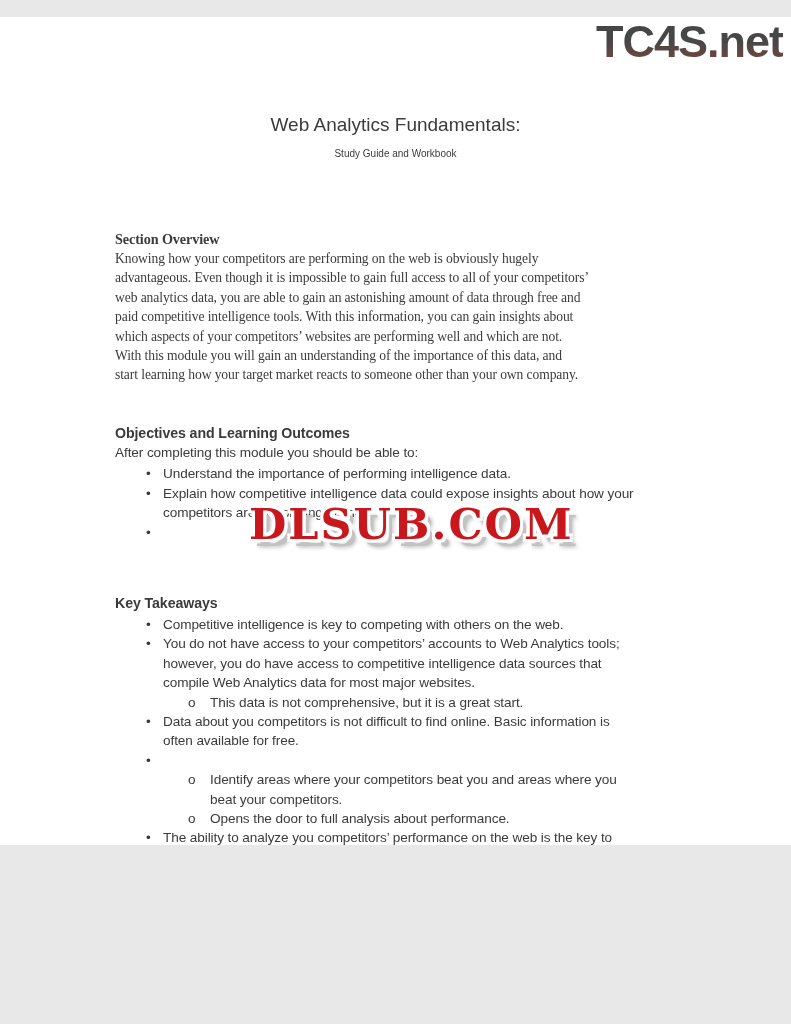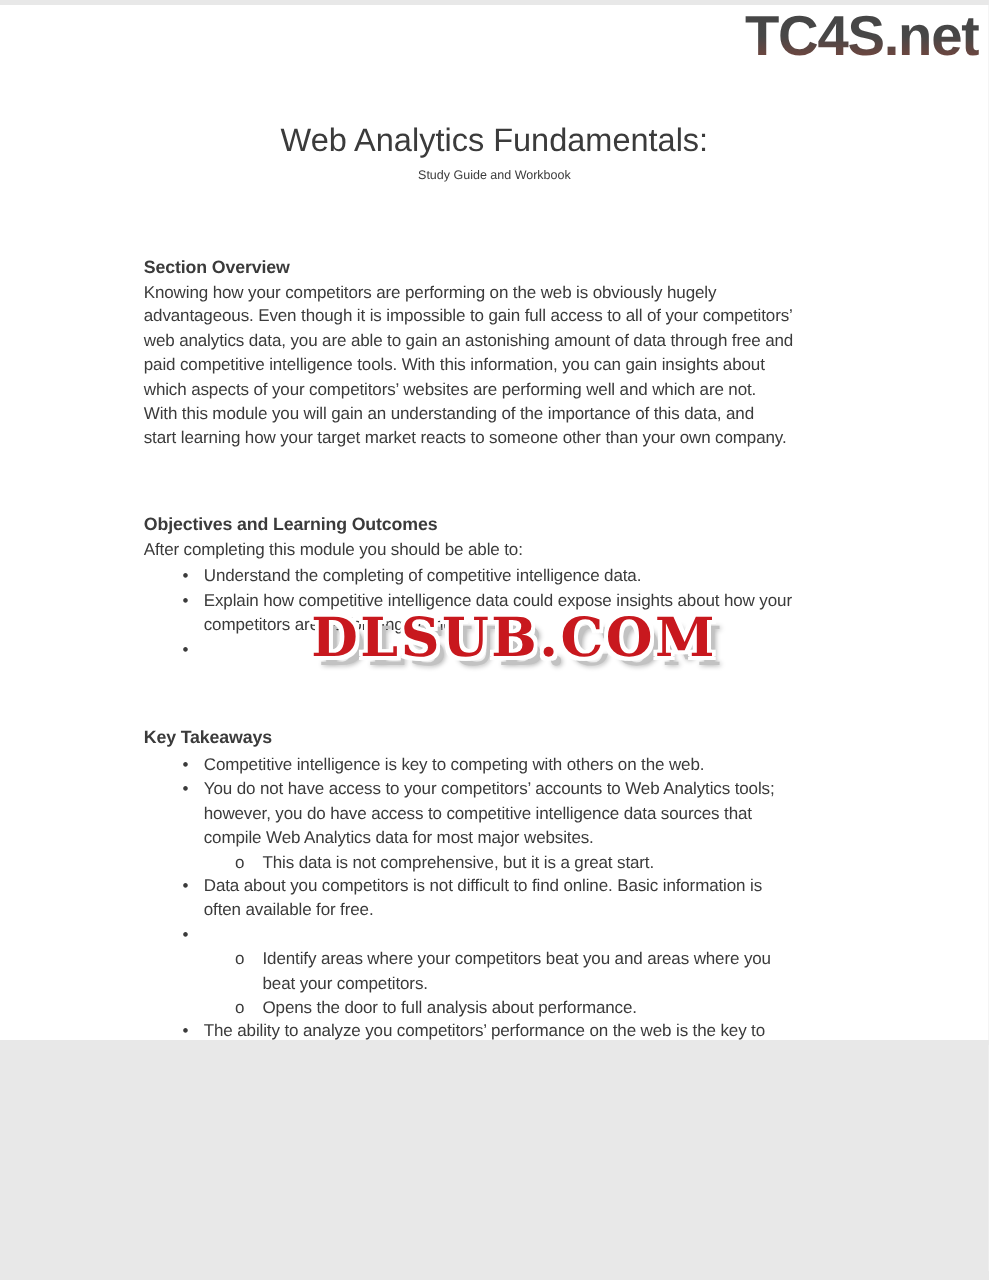--- a/index.html
+++ b/index.html
@@ -1,33 +1,33 @@
 <!DOCTYPE html>
 <html><head>
 <meta charset="utf-8">
 <style>
   html,body{margin:0;padding:0;background:#e8e8e8;}
   .page{
-    position:relative;width:791px;height:828px;margin:4px auto;background:#ffffff;
+    position:relative;width:791px;height:828px;margin:17px auto;background:#ffffff;
     font-family:"Liberation Sans",sans-serif;color:#3b3b3b;overflow:hidden;
   }
   
   .wm-top{
     position:absolute;top:0px;right:8px;
     font-size:45px;font-weight:bold;letter-spacing:-1px;line-height:50px;
     background:linear-gradient(180deg,#454545 0%,#474747 50%,#6d463f 82%,#8d5a50 100%);
     -webkit-background-clip:text;background-clip:text;color:transparent;
   }
   
   .title-block{position:absolute;top:92px;left:0;width:100%;text-align:center;}
-  .title-line{font-size:26px;line-height:32px;}
+  .title-line{font-size:19px;line-height:32px;}
   .subtitle{font-size:10px;line-height:21px;margin-top:2px;}
   
   .section{position:absolute;left:115px;width:610px;font-size:13.6px;line-height:19.4px;letter-spacing:-0.1px;}
-  #sec-overview{top:200px;}
+  #sec-overview{top:212px;font-family:Liberation Serif, serif;}
   #sec-objectives{top:406px;}
   #sec-takeaways{top:576px;}
   .heading{font-weight:bold;font-size:14.2px;line-height:20px;}
   .pre{white-space:pre;}
   .list{margin-top:2px;}
   .li{display:flex;align-items:flex-start;}
   .li.l1{margin-left:31px;}
   .li.l1 .marker{width:17px;flex:none;}
   .li.l2{margin-left:73px;}
   .li.l2 .marker{width:22px;flex:none;}
@@ -84,21 +84,21 @@
 With this module you will gain an understanding of the importance of this data, and
 start learning how your target market reacts to someone other than your own company.</div>
   </div>
 
   <div class="section" id="sec-objectives">
     <div class="heading">Objectives and Learning Outcomes</div>
     <div class="pre">After completing this module you should be able to:</div>
     <div class="list">
       <div class="li l1">
         <span class="marker">•</span>
-        <span class="pre">Understand the completing of competitive intelligence data.</span>
+        <span class="pre">Understand the importance of performing intelligence data.</span>
       </div>
       <div class="li l1">
         <span class="marker">•</span>
         <span class="pre">Explain how competitive intelligence data could expose insights about how your
 competitors are performing online.</span>
       </div>
       <div class="li l1">
         <span class="marker">•</span>
       </div>
     </div>

